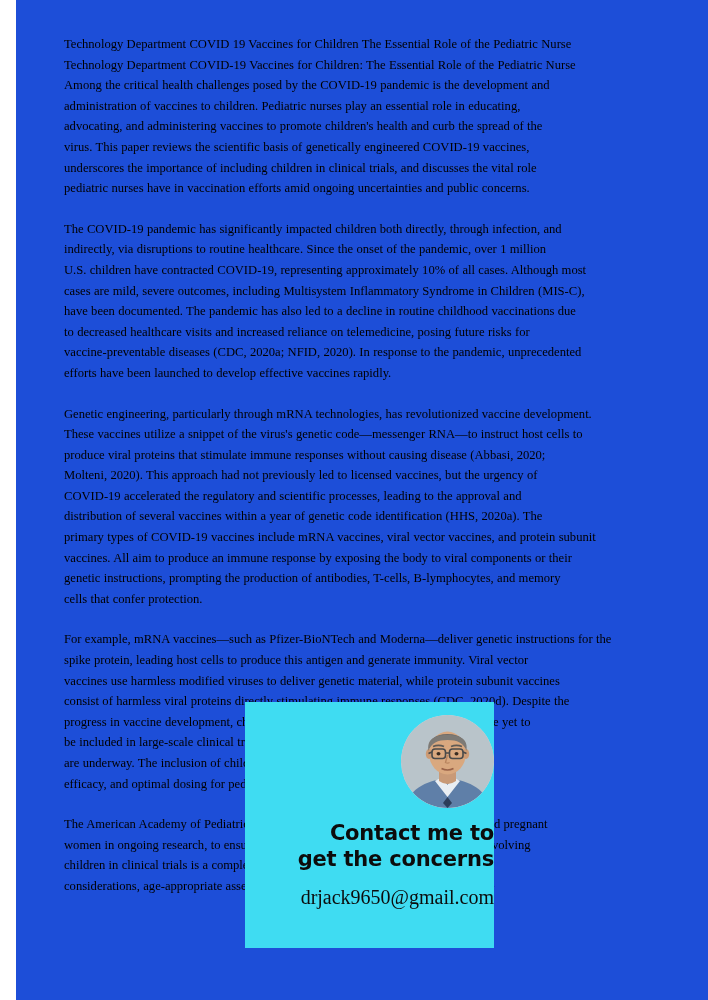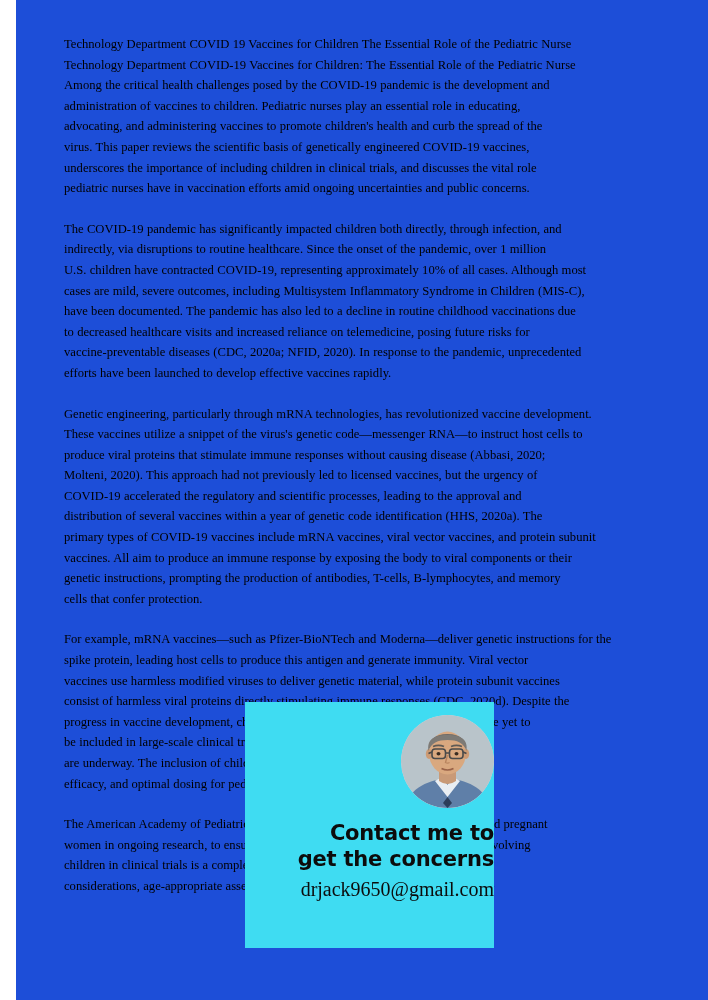--- a/index.html
+++ b/index.html
@@ -73,21 +73,21 @@
     text-align: center;
     letter-spacing: -0.2px;
   }
   .overlay-line.first { margin-top: 12px; }
   .overlay-email {
     font-family: "Liberation Serif", "DejaVu Serif", serif;
     font-size: 20px;
     line-height: 24px;
     color: #0c0c0c;
     text-align: center;
-    margin-top: 5px;
+    margin-top: 13px;
   }
 </style>
 </head>
 <body>
 
 <div class="page">
 
   <div class="doc-body">
     <p class="para">Technology Department COVID 19 Vaccines for Children The Essential Role of the Pediatric Nurse
 Technology Department COVID-19 Vaccines for Children: The Essential Role of the Pediatric Nurse

